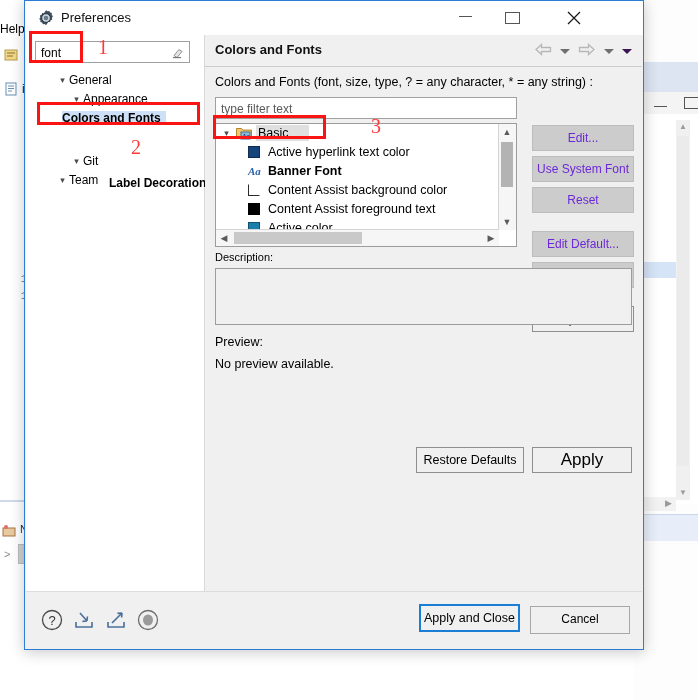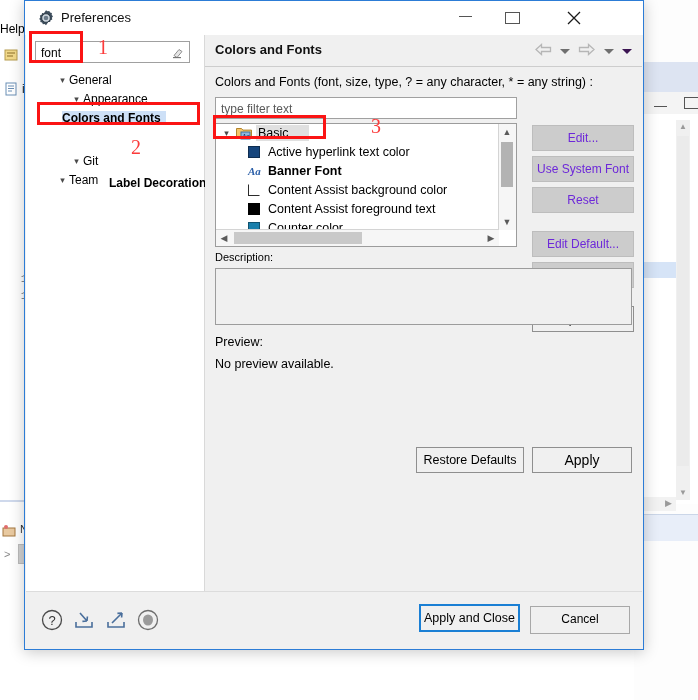--- a/index.html
+++ b/index.html
@@ -91,21 +91,21 @@
   .sidebtn{position:absolute;right:8px;width:102px;height:26px;box-sizing:border-box;
      background:#ccc;border:1px solid #bdbdbd;color:#6d28d9;font-size:12px;text-align:center;line-height:24px;}
   .sidebtn.enabled{background:#f0f0f0;border:1px solid #8f8f8f;color:#000;}
 
   #desc-label{position:absolute;left:10px;top:216px;font-size:11px;}
   #desc-box{position:absolute;left:10px;top:233px;right:10px;height:57px;border:1px solid #9c9c9c;background:#f0f0f0;box-sizing:border-box;}
   #prev-label{position:absolute;left:10px;top:300px;font-size:12.5px;}
   #prev-text{position:absolute;left:10px;top:322px;font-size:12.5px;}
 
   #restore-btn{position:absolute;right:118px;top:412px;width:108px;height:26px;background:#f0f0f0;border:1px solid #8f8f8f;box-sizing:border-box;text-align:center;line-height:24px;font-size:12.5px;}
-  #apply-btn{position:absolute;right:10px;top:412px;width:100px;height:26px;background:#f0f0f0;border:1px solid #8f8f8f;box-sizing:border-box;text-align:center;line-height:24px;font-size:14px;}
+  #apply-btn{position:absolute;right:10px;top:412px;width:100px;height:26px;background:#f0f0f0;border:1px solid #8f8f8f;box-sizing:border-box;text-align:center;line-height:24px;font-size:17px;}
 
   
   #footer{position:absolute;left:1px;right:1px;bottom:1px;height:56px;background:#f0f0f0;border-top:1px solid #dcdcdc;}
   .foot-icon{position:absolute;top:16px;width:24px;height:24px;}
   #ok-btn{position:absolute;right:122px;top:12px;width:101px;height:28px;background:#f0f0f0;border:2px solid #1a7fd4;box-sizing:border-box;text-align:center;line-height:24px;font-size:12.5px;}
   #cancel-btn{position:absolute;right:12px;top:14px;width:100px;height:28px;background:#f0f0f0;border:1px solid #a8a8a8;box-sizing:border-box;text-align:center;line-height:24px;font-size:12px;}
 
   
   .anno-box{position:absolute;border:3px solid #fb1414;box-sizing:border-box;pointer-events:none;}
   .anno-num{position:absolute;color:#fb3b3b;font-size:20px;font-family:"Liberation Serif","DejaVu Serif",serif;}
@@ -279,21 +279,21 @@
         <div class="citem indent fontrow">
           <span class="aa">Aa</span><span class="lbl">Banner Font</span>
         </div>
         <div class="citem indent">
           <span class="sw" style="background:#ffffff;border:1px solid #2b2b2b;border-top-color:#fff;border-right-color:#fff;"></span><span class="lbl">Content Assist background color</span>
         </div>
         <div class="citem indent">
           <span class="sw" style="background:#000000"></span><span class="lbl">Content Assist foreground text</span>
         </div>
         <div class="citem indent">
-          <span class="sw" style="background:#1a7fab"></span><span class="lbl">Counter color</span>
+          <span class="sw" style="background:#1a7fab"></span><span class="lbl">Active color</span>
         </div>
 
       </div>
 
       <div id="tv-sb">
         <div class="a" style="top:0;">▲</div>
         <div id="tv-thumb"></div>
         <div class="a" style="bottom:0;">▼</div>
       </div>
       <div id="th-sb">

